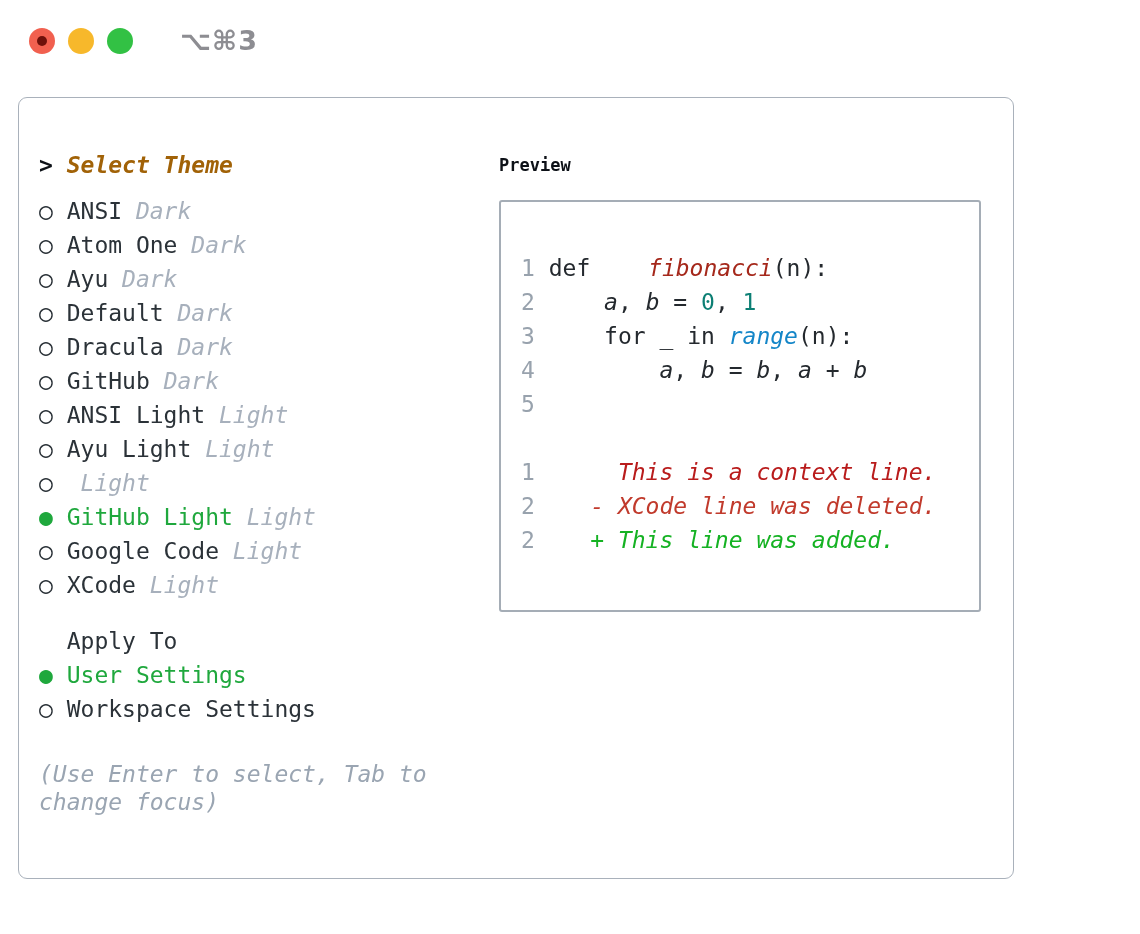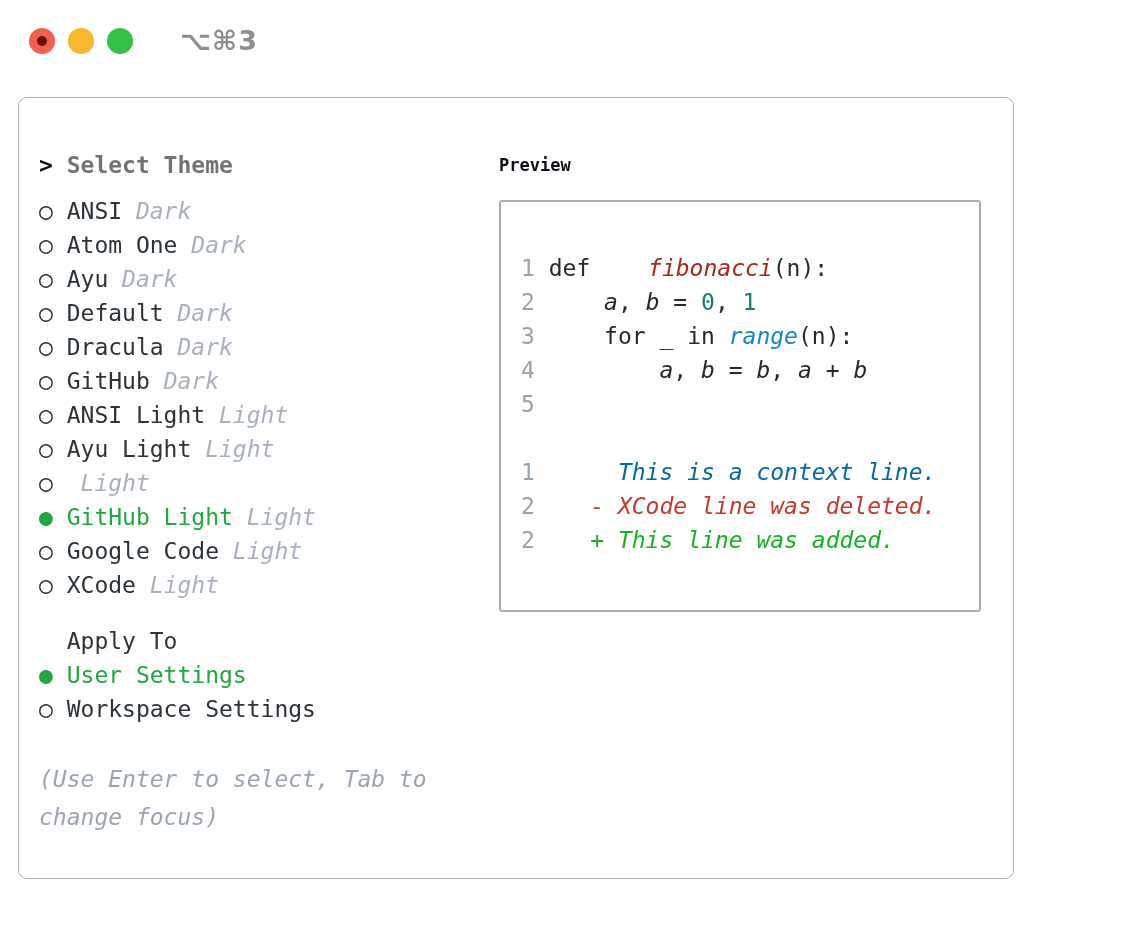--- a/index.html
+++ b/index.html
@@ -35,43 +35,43 @@
   .left-col { width: 440px; flex: none; }
   .right-col { flex: 1; margin-left: 20px; }
 
   .row { height: 34px; line-height: 34px; display: flex; white-space: pre; font-size: 23px; align-items: baseline; }
   .row.blank { height: 34px; }
   .bullet { width: 1ch; margin-right: 1ch; flex: none; color: #2b3238; }
   .bullet.sel { color: #1fa83d; }
   .bullet.caret { color: #0d1117; font-weight: 700; }
   .name { color: #2b3238; }
   .name.sel { color: #1fa83d; }
-  .name.heading { color: #737373; font-weight: 700; }
+  .name.heading { color: #a16207; font-weight: 700; font-style: italic; }
   .variant { color: #a7b0bc; font-style: italic; margin-left: 1ch; margin-top: 12px; }
 
   .hint {
     margin-top: 34px; width: 400px; color: #9aa5b2; font-style: italic;
-    font-size: 23px; line-height: 38px;
+    font-size: 23px; line-height: 28px;
   }
 
   
   .preview-heading { height: 34px; line-height: 34px; font-size: 17px; font-weight: 700; color: #0d1117; }
   .preview-box {
     margin-top: 18px; width: 482px; height: 412px;
     border: 2px solid #a5adb6; border-radius: 3px; background: #fff;
     padding: 49px 16px 0 20px;
   }
   .cline { height: 34px; line-height: 34px; display: flex; font-size: 23px; }
   .ln { width: 1ch; margin-right: 1ch; flex: none; color: #98a2ad; }
   .ct { white-space: pre; color: #24292e; }
   .tok-fn      { color: #a5281b; font-style: italic; margin-left: 44px; }
   .tok-builtin { color: #1486c8; font-style: italic; }
   .tok-var     { color: #24292e; font-style: italic; }
   .tok-num     { color: #0c7f74; }
-  .diff-context { color: #0369a1; font-style: italic; }
+  .diff-context { color: #b91c1c; font-style: italic; }
   .diff-deleted { color: #c13a2c; font-style: italic; }
   .diff-added   { color: #15b223; font-style: italic; }
 </style>
 </head>
 <body>
 
 <div class="window">
 
   <div class="titlebar">
     <span class="light red">

